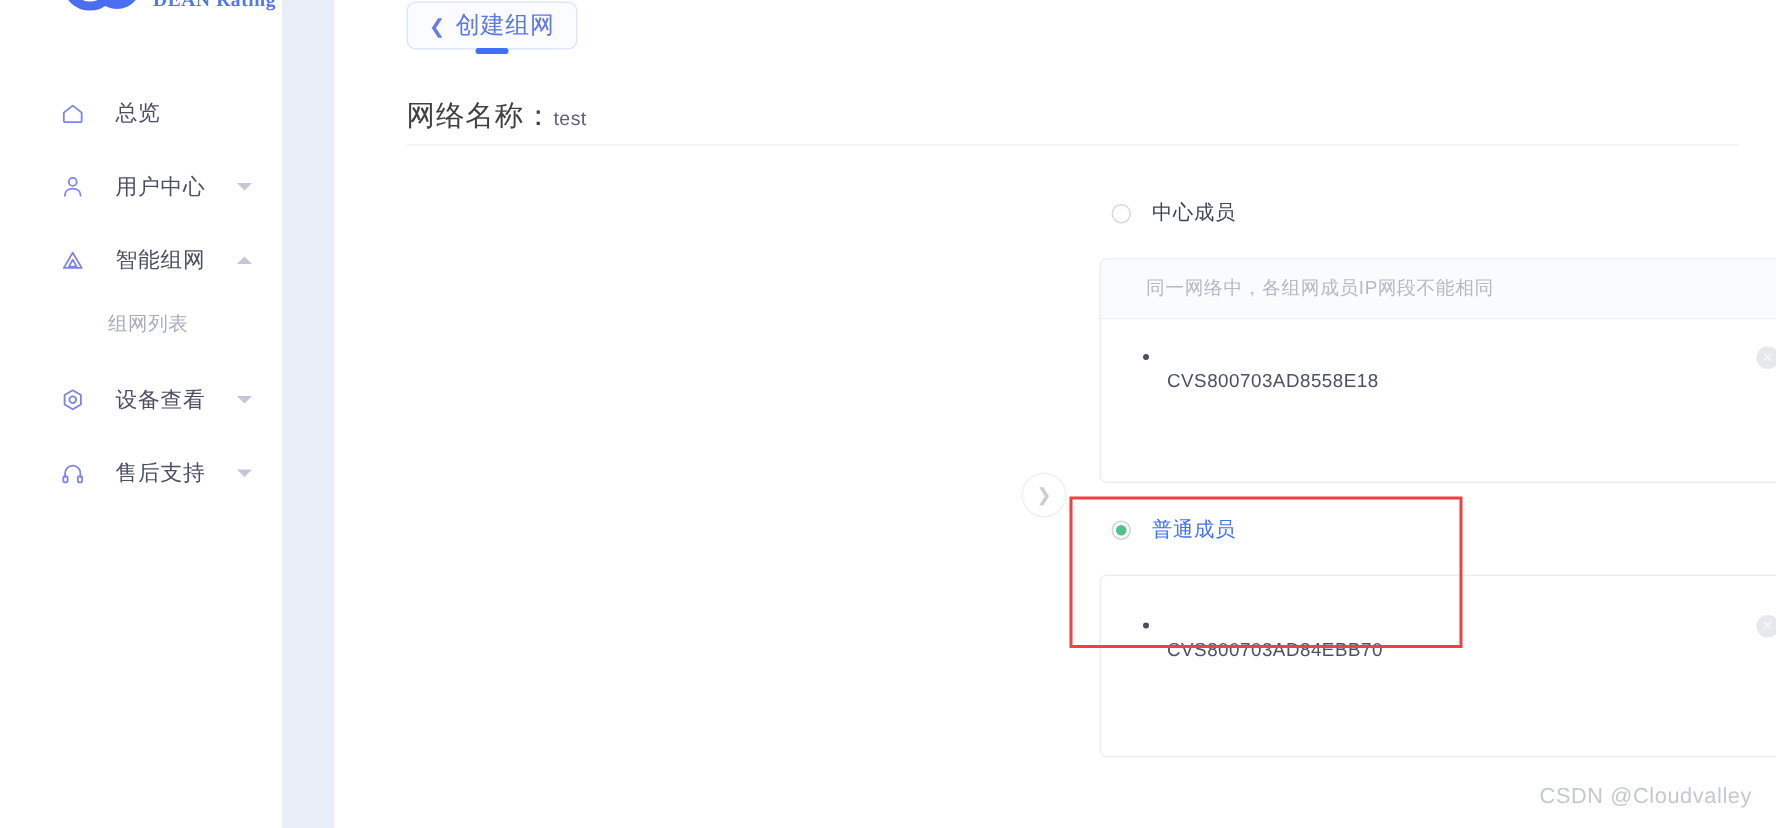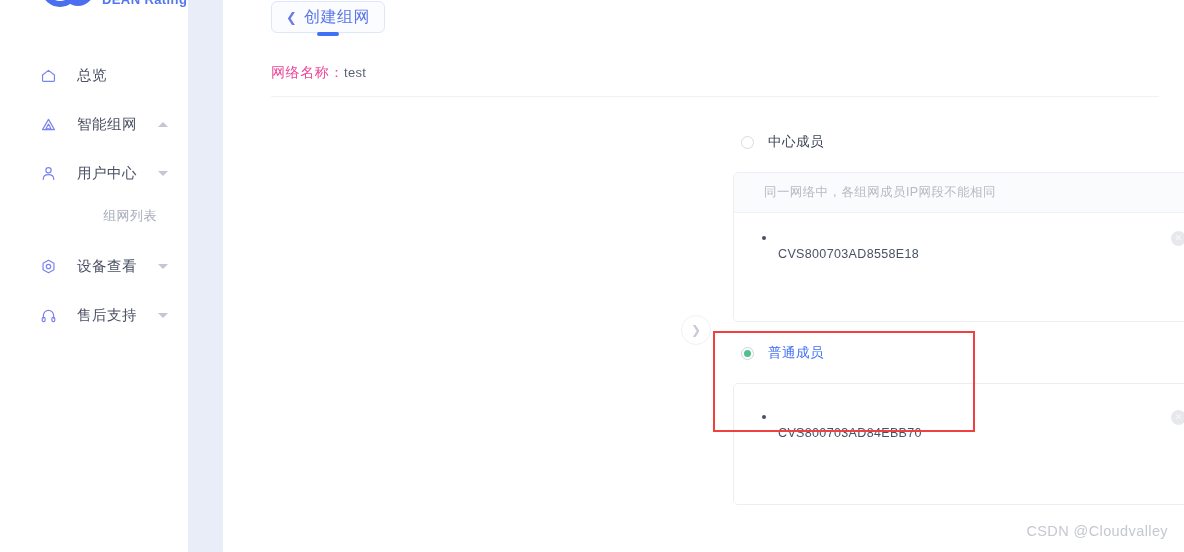--- a/index.html
+++ b/index.html
@@ -11,20 +11,21 @@
     -webkit-font-smoothing: antialiased;
   }
   .app { position: relative; width: 1184px; height: 552px; display: flex; }
 
   
   .sidebar {
     width: 188px; height: 552px;
     background: #ffffff;
     flex: 0 0 188px;
     position: relative;
+    font-family: Liberation Serif, serif;
   }
   .logo-wrap {
     height: 14px;
     position: relative;
     overflow: hidden;
   }
   .logo-mark {
     position: absolute;
     left: 40px; top: -26px;
     width: 58px; height: 40px;
@@ -73,21 +74,20 @@
     border-top: none;
     border-bottom: 5px solid #c3c6d4;
   }
   .nav-sub {
     padding-left: 72px;
     height: 26px;
     display: flex; align-items: center;
     margin-bottom: 22px;
     margin-top: -4px;
     cursor: pointer;
-    justify-content: center;
   }
   .nav-sub span {
     font-size: 13px;
     color: #a8acbb;
     letter-spacing: .4px;
   }
 
   
   .strip {
     width: 35px; height: 552px;
@@ -137,22 +137,22 @@
     border-radius: 2px;
     background: #4070f4;
   }
 
   .name-row {
     display: flex; align-items: baseline;
     padding: 20px 0 0 48px;
     height: 44px;
   }
   .name-label {
-    font-size: 14px;
-    color: #ec4899;
+    font-size: 19px;
+    color: #404040;
     letter-spacing: .6px;
   }
   .name-value {
     font-size: 13px;
     color: #5d6375;
     letter-spacing: .3px;
   }
   .divider {
     margin: 8px 0 0 48px;
     width: 888px;
@@ -325,42 +325,42 @@
 
     <nav class="nav">
 
       <div class="nav-item">
         <span class="nav-icon">
           <svg width="17" height="17" viewBox="0 0 20 20" fill="none" stroke="#7b83ef" stroke-width="1.4">
             <path d="M3 9.5 L10 4 L17 9.5 V16 a1 1 0 0 1-1 1 H4 a1 1 0 0 1-1-1 Z" stroke-linejoin="round"></path>
           </svg>
         </span>
         <span class="nav-label">总览</span>
+      </div>
+
+      <div class="nav-item">
+        <span class="nav-icon">
+          <svg width="17" height="17" viewBox="0 0 20 20" fill="none" stroke="#7b83ef" stroke-width="1.4">
+            <circle cx="10" cy="6.2" r="3.1"></circle>
+            <path d="M3.8 17 c0-3.6 2.8-5.6 6.2-5.6 s6.2 2 6.2 5.6" stroke-linecap="round"></path>
+          </svg>
+        </span>
+        <span class="nav-label">用户中心</span>
+        <span class="nav-caret"></span>
       </div>
 
       <div class="nav-item">
         <span class="nav-icon">
           <svg width="17" height="17" viewBox="0 0 20 20" fill="none" stroke="#7b83ef" stroke-width="1.4">
             <path d="M10 4 L17 16 H3 Z" stroke-linejoin="round"></path>
             <path d="M10 9.5 L13 15 H7 Z" stroke-linejoin="round"></path>
           </svg>
         </span>
         <span class="nav-label">智能组网</span>
         <span class="nav-caret up"></span>
-      </div>
-
-      <div class="nav-item">
-        <span class="nav-icon">
-          <svg width="17" height="17" viewBox="0 0 20 20" fill="none" stroke="#7b83ef" stroke-width="1.4">
-            <circle cx="10" cy="6.2" r="3.1"></circle>
-            <path d="M3.8 17 c0-3.6 2.8-5.6 6.2-5.6 s6.2 2 6.2 5.6" stroke-linecap="round"></path>
-          </svg>
-        </span>
-        <span class="nav-label">用户中心</span>
-        <span class="nav-caret"></span>
       </div>
 
       <div class="nav-sub">
         <span>组网列表</span>
       </div>
 
       <div class="nav-item">
         <span class="nav-icon">
           <svg width="17" height="17" viewBox="0 0 20 20" fill="none" stroke="#7b83ef" stroke-width="1.4">
             <path d="M10 2.6 L16.4 6.3 V13.7 L10 17.4 L3.6 13.7 V6.3 Z" stroke-linejoin="round"></path>

